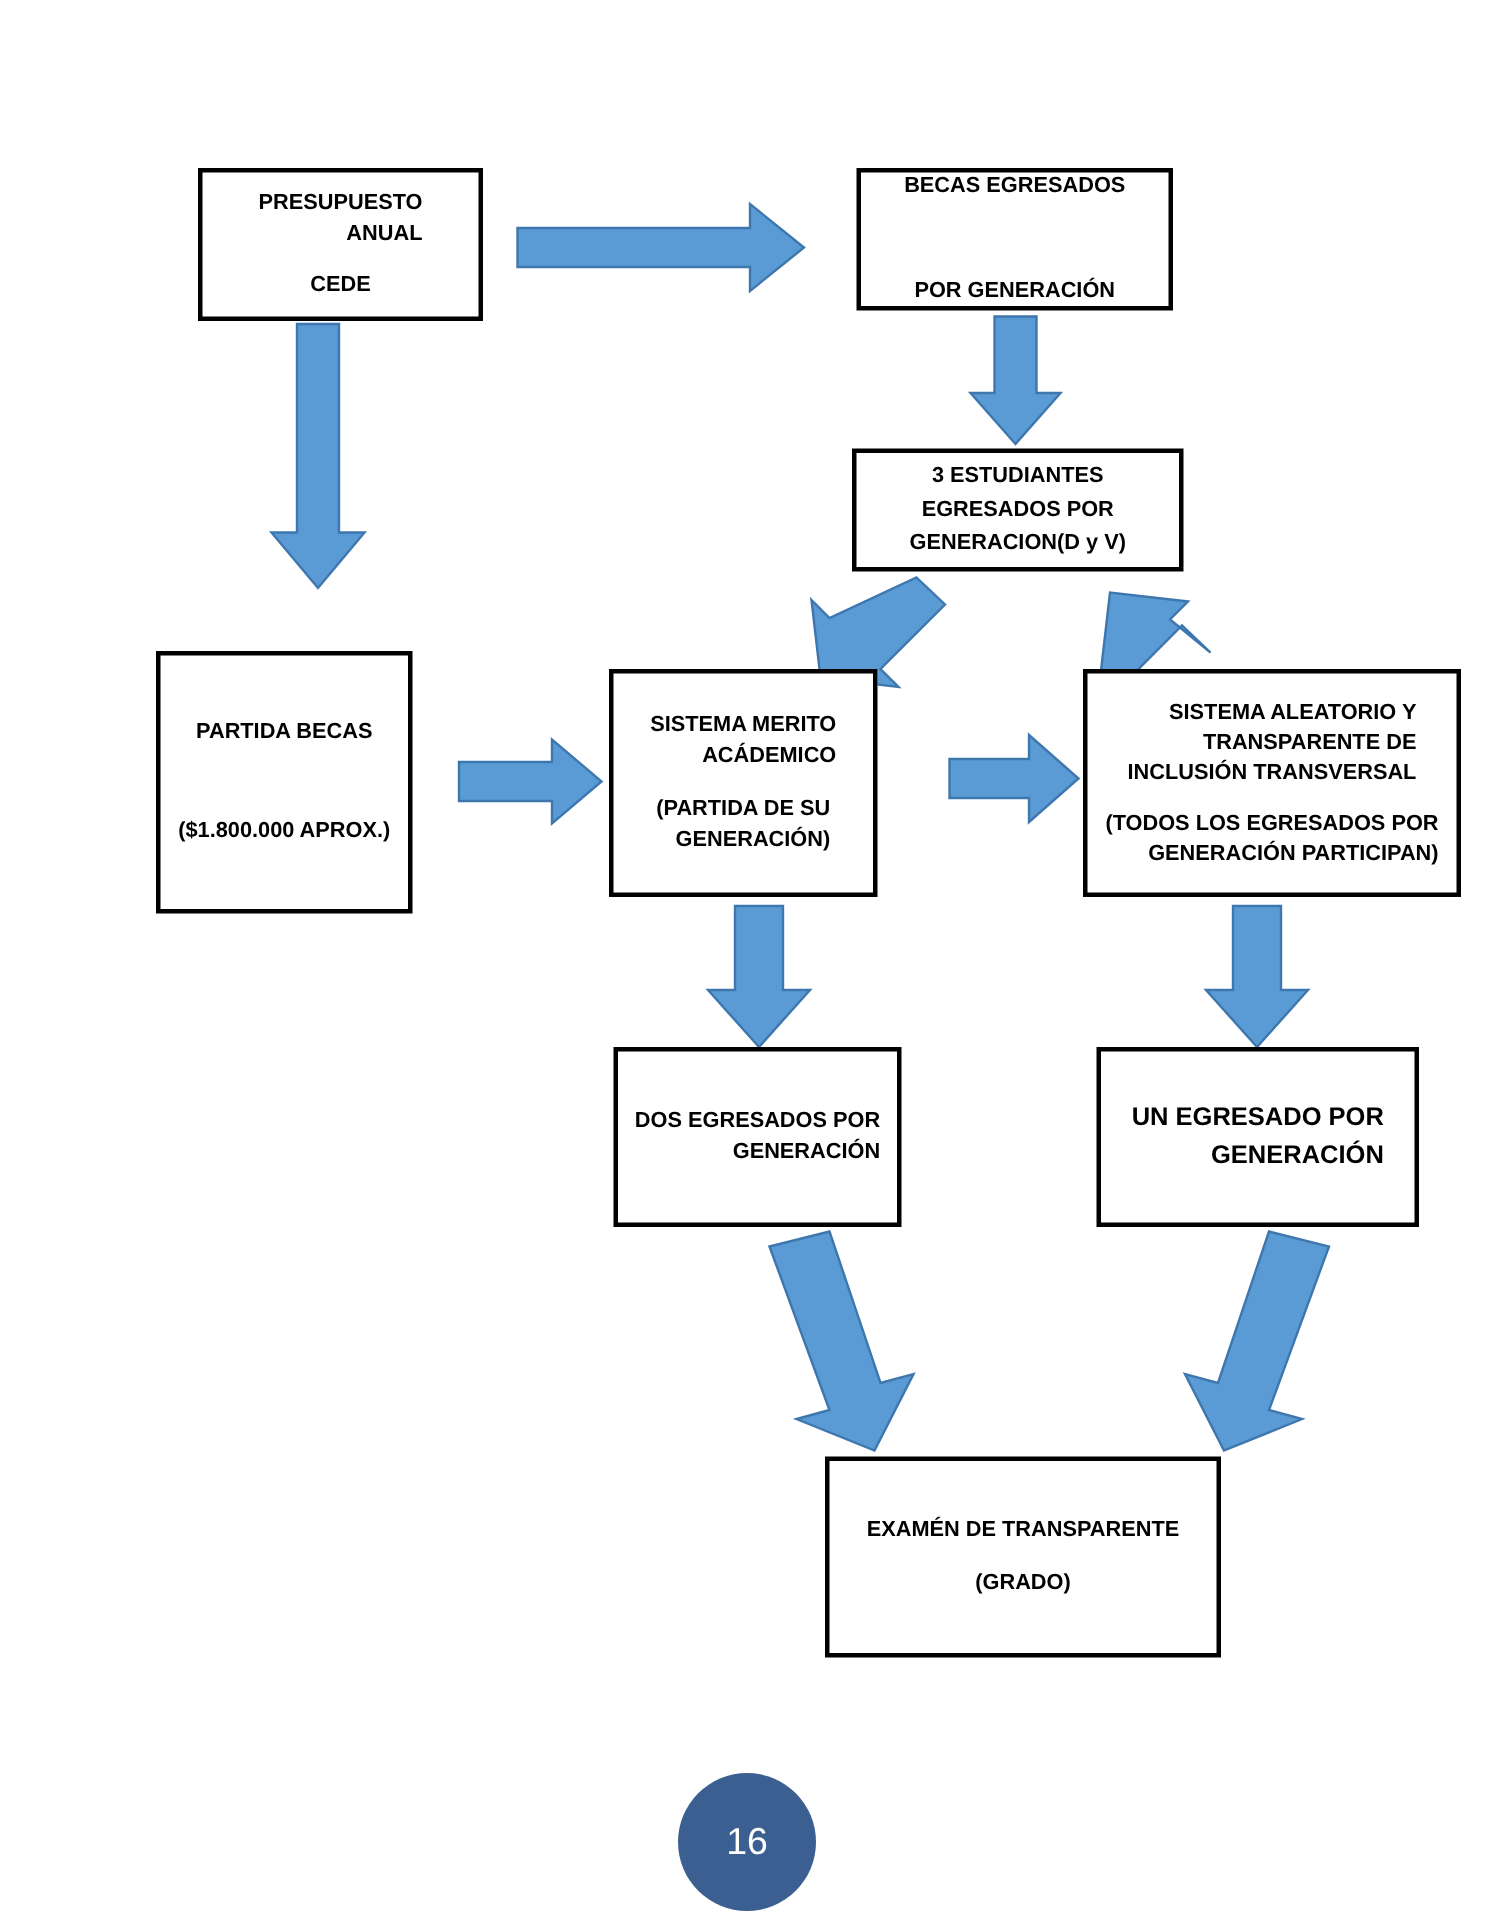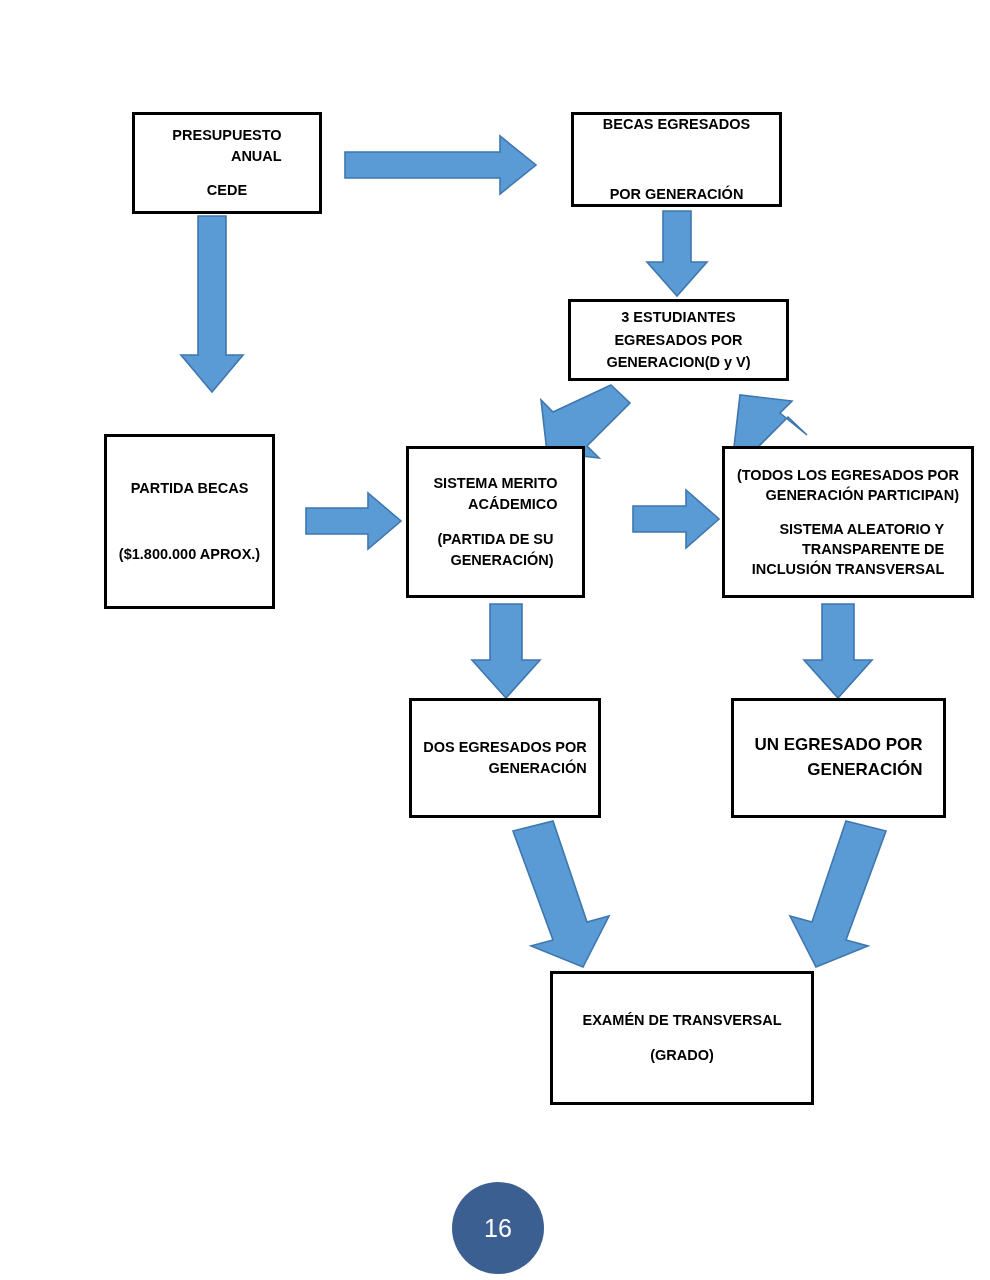--- a/index.html
+++ b/index.html
@@ -139,44 +139,44 @@
       <div>ACÁDEMICO</div>
     </div>
     <div class="para">
       <div>(PARTIDA DE SU</div>
       <div>GENERACIÓN)</div>
     </div>
   </div>
 
   <div class="node" id="n-aleatorio">
     <div class="grp">
-      <div>(TODOS LOS EGRESADOS POR</div>
-      <div>GENERACIÓN PARTICIPAN)</div>
-    </div>
-    <div class="grp">
       <div>SISTEMA ALEATORIO Y</div>
       <div>TRANSPARENTE DE</div>
       <div>INCLUSIÓN TRANSVERSAL</div>
+    </div>
+    <div class="grp">
+      <div>(TODOS LOS EGRESADOS POR</div>
+      <div>GENERACIÓN PARTICIPAN)</div>
     </div>
   </div>
 
   <div class="node" id="n-dos-egr">
     <div class="para">
       <div>DOS EGRESADOS POR</div>
       <div>GENERACIÓN</div>
     </div>
   </div>
 
   <div class="node" id="n-un-egr">
     <div class="para">
       <div>UN EGRESADO POR</div>
       <div>GENERACIÓN</div>
     </div>
   </div>
 
   <div class="node" id="n-examen">
-    <div class="para">EXAMÉN DE TRANSVERSAL</div>
+    <div class="para">EXAMÉN DE TRANSPARENTE</div>
     <div class="para">(GRADO)</div>
   </div>
 
   <div class="page-number">16</div>
 
 </div>
 
 </body></html>

